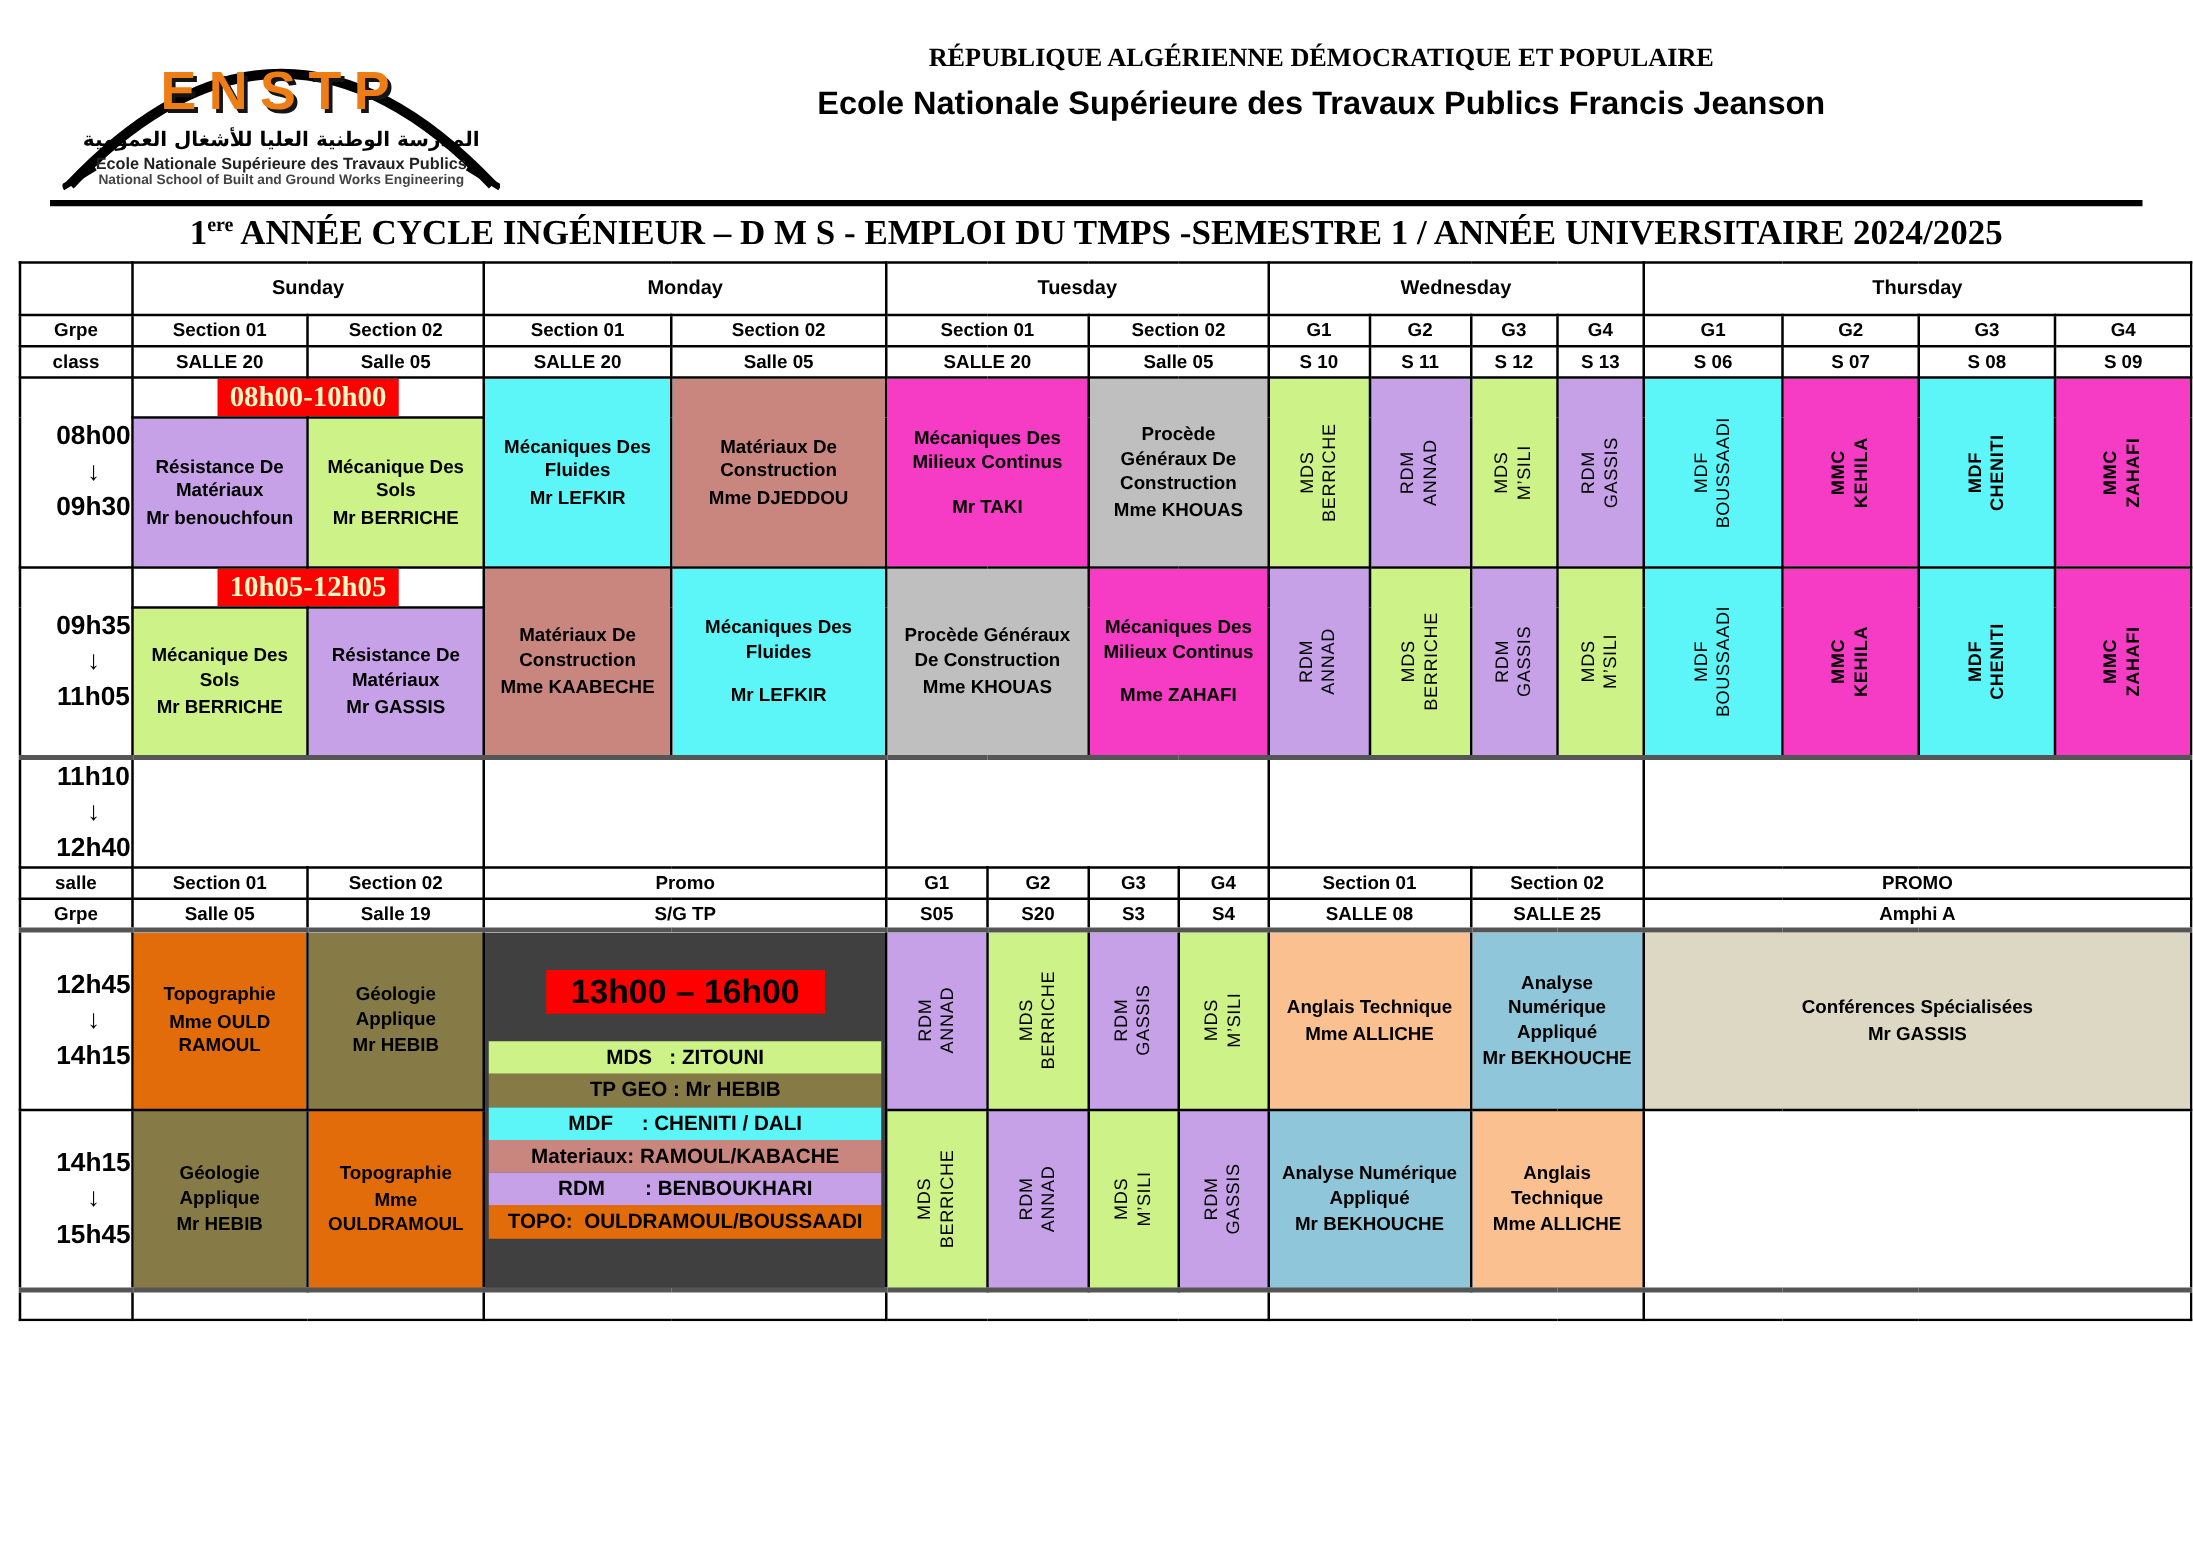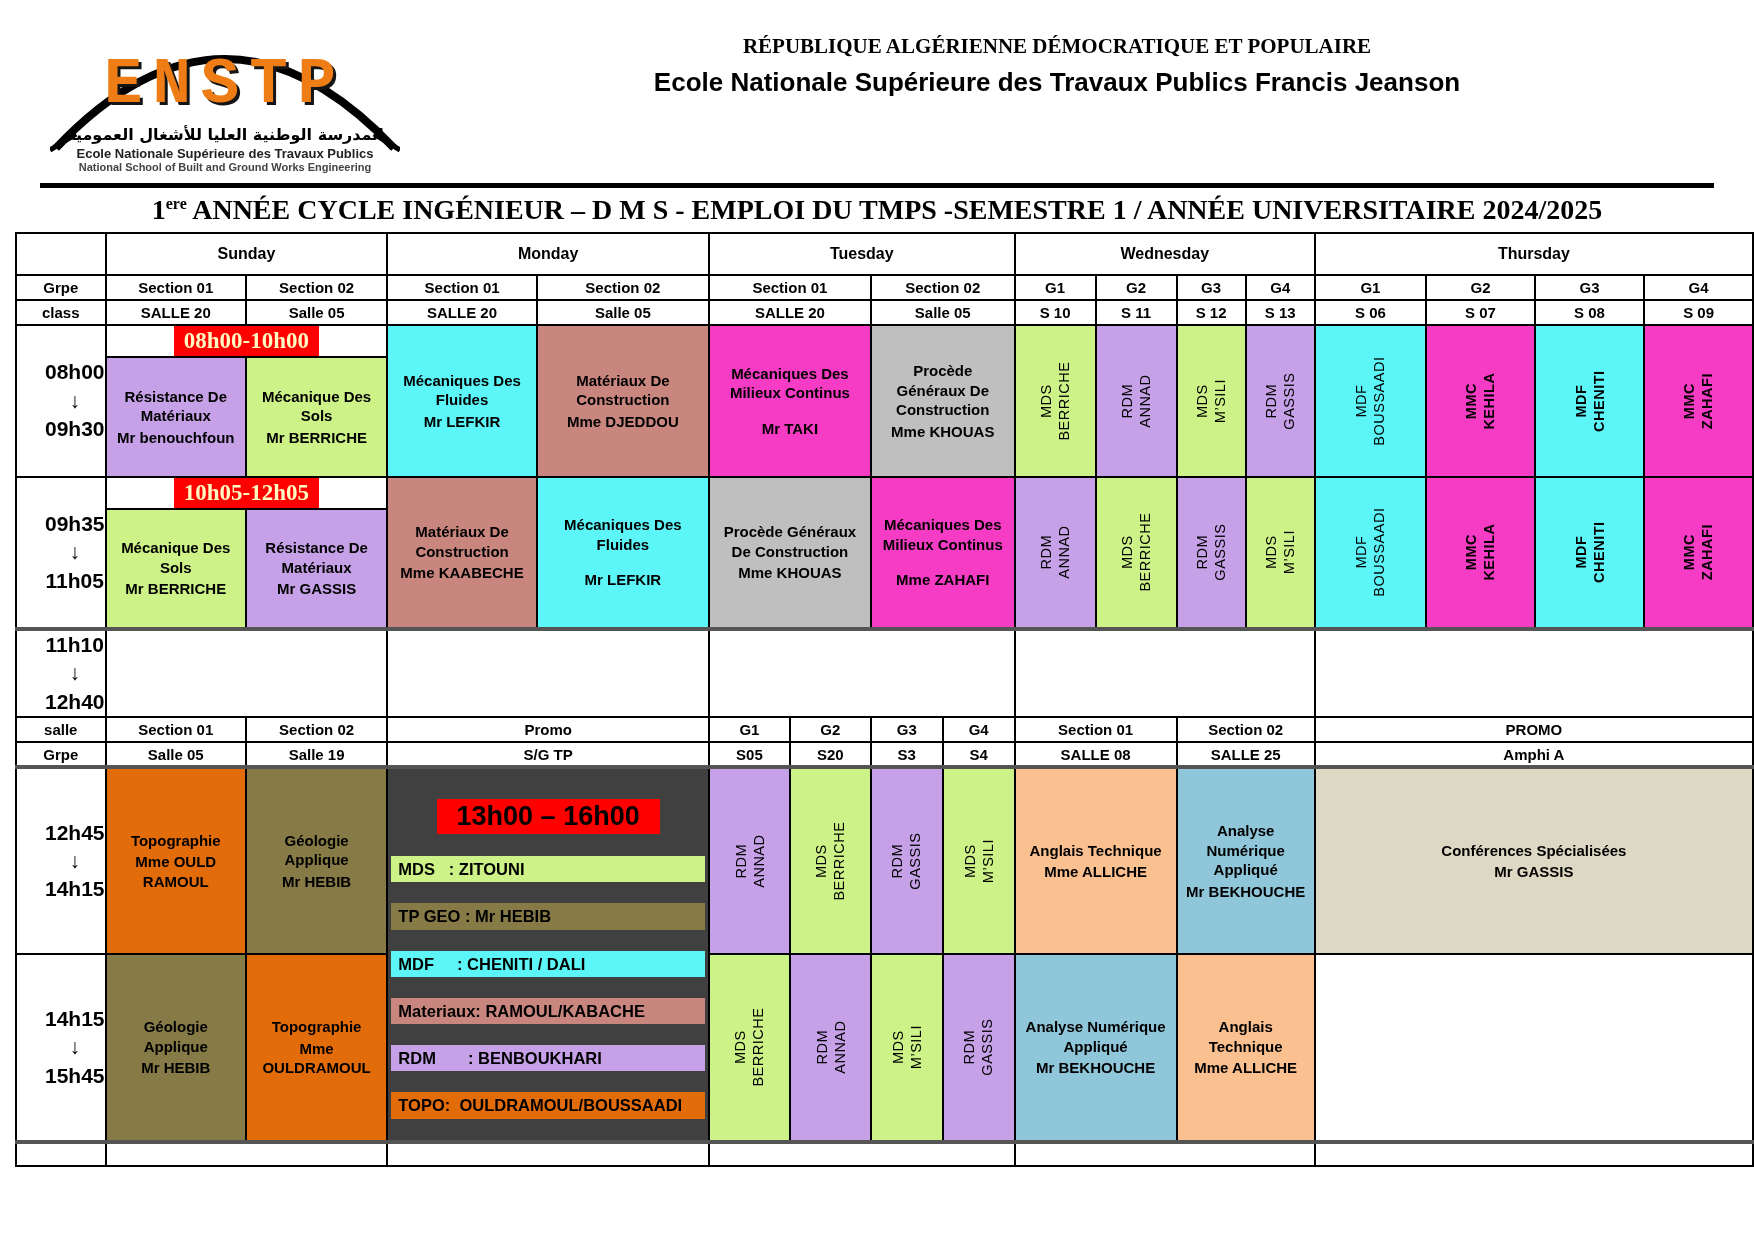--- a/index.html
+++ b/index.html
@@ -4,23 +4,23 @@
 <style>
   * { box-sizing: border-box; margin: 0; padding: 0; }
   html,body { background:#fff; width:1754px; }
   body { font-family:"Liberation Sans", sans-serif; color:#000; }
 
   
   .top { display:flex; padding:22px 20px 0 40px; }
   .logo { width:370px; flex:0 0 370px; text-align:center; }
   .logo-arc { display:block; margin:0 auto; }
   .logo-acronym {
-    margin-top:-108px; font-size:64px; font-weight:800; letter-spacing:10px;
+    margin-top:-108px; font-size:43px; font-weight:800; letter-spacing:10px;
     color:var(--c-logo_orange,#ef7d16); text-shadow:3px 3px 0 #151515;
-    font-family:Liberation Mono, monospace;
+    font-family:Liberation Sans, sans-serif;
   }
   .logo-ar { font-family:"DejaVu Sans", sans-serif; font-weight:700; font-size:16px; margin-top:4px; }
   .logo-fr { font-size:13px; font-weight:700; color:#222; margin-top:2px; }
   .logo-en { font-size:11px; font-weight:700; color:#444; }
 
   .ministry { flex:1; text-align:center; padding-top:12px; padding-right:30px; }
   .min-l1 { font-family:"Liberation Serif", serif; font-weight:700; font-size:21px; }
   .min-l2 { font-family:"Liberation Serif", serif; font-weight:700; font-size:20px; margin-top:3px; }
   .min-ar { font-family:"DejaVu Sans", sans-serif; font-weight:700; font-size:24px; margin-top:10px; }
   .min-l4 { font-weight:700; font-size:26px; margin-top:8px; }
@@ -66,21 +66,21 @@
 
   tr.thicktop > td { border-top:4px solid #555; }
 
   .promo-cell { background:#404040; vertical-align:top !important; padding:0 2px; }
   .promo-banner {
     display:inline-block; margin-top:30px; background:var(--c-red,#f00); color:#000;
     font-weight:800; font-size:27px; padding:2px 20px;
   }
   .legend { margin-top:22px; }
   .legend-band {
-    display:block; margin:21px 1px; padding:2px 7px; text-align:left;
+    display:block; margin:0 1px; padding:2px 7px; text-align:center;
     font-weight:700; font-size:16.5px; white-space:pre; line-height:1.35;
   }
 </style>
 </head>
 <body>
 
 <div class="top">
   <div class="logo">
     <svg class="logo-arc" width="350" height="135" viewBox="0 0 350 135">
       <path d="M6 126 Q175 -52 344 126" fill="none" stroke="#000" stroke-width="8"></path>

